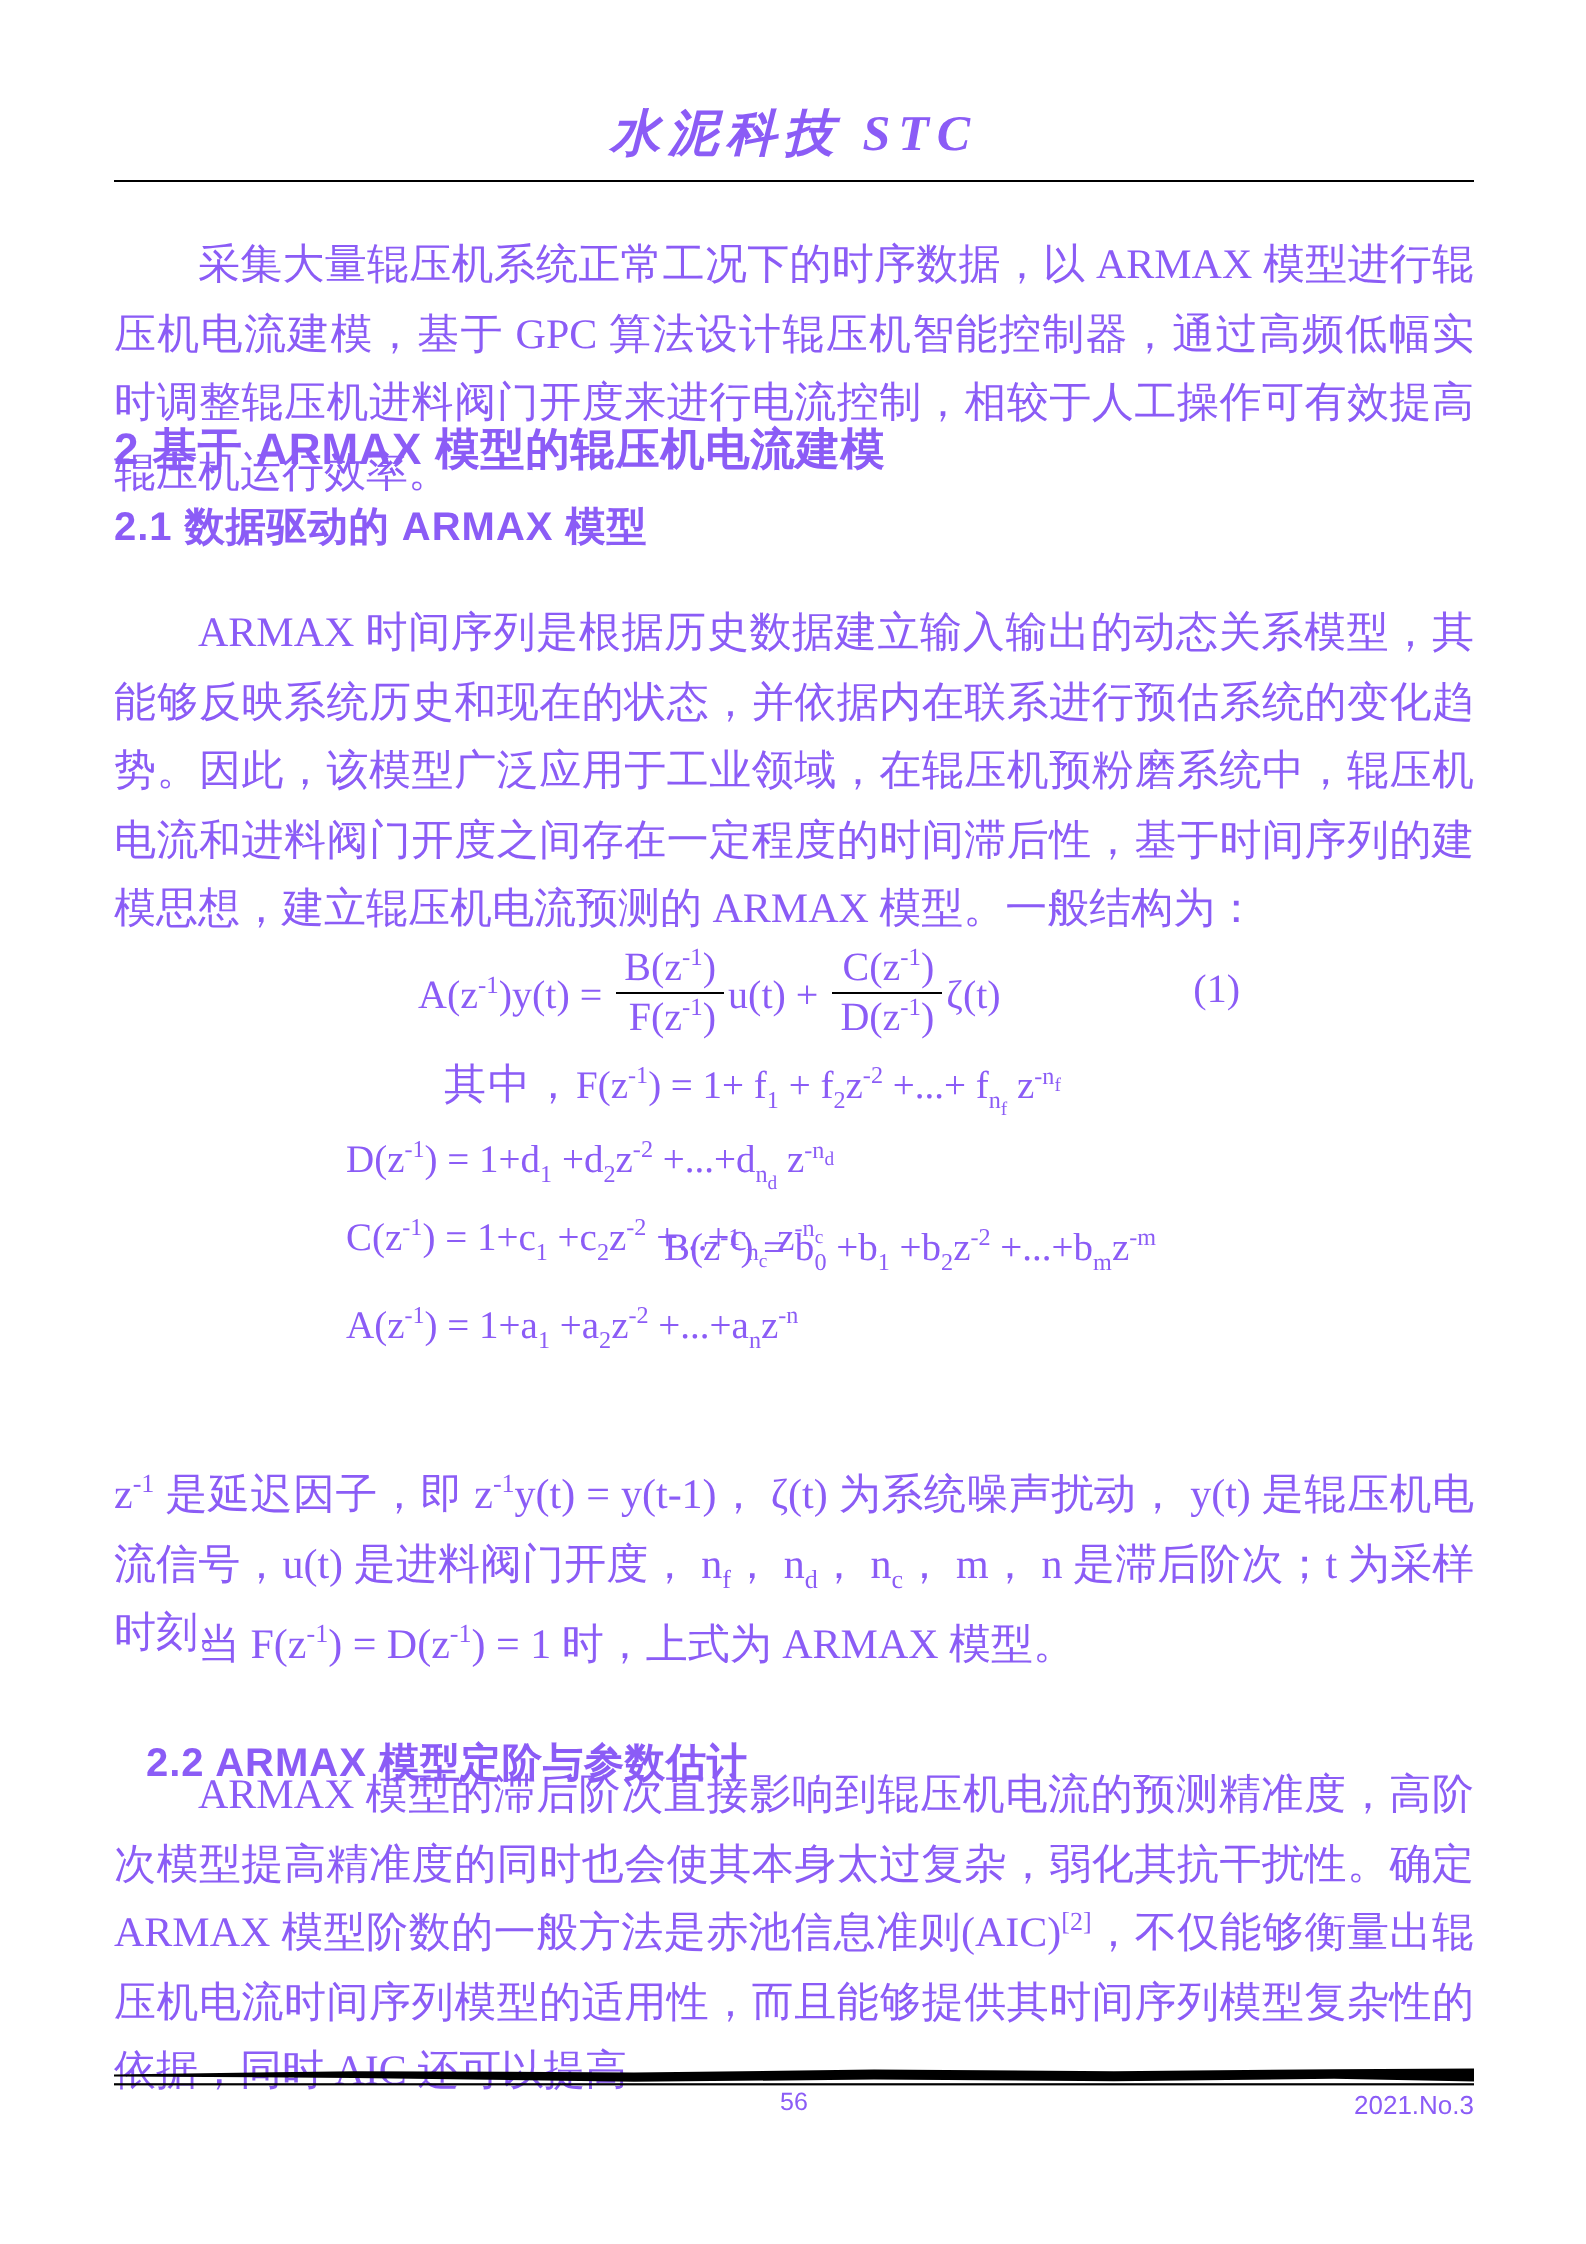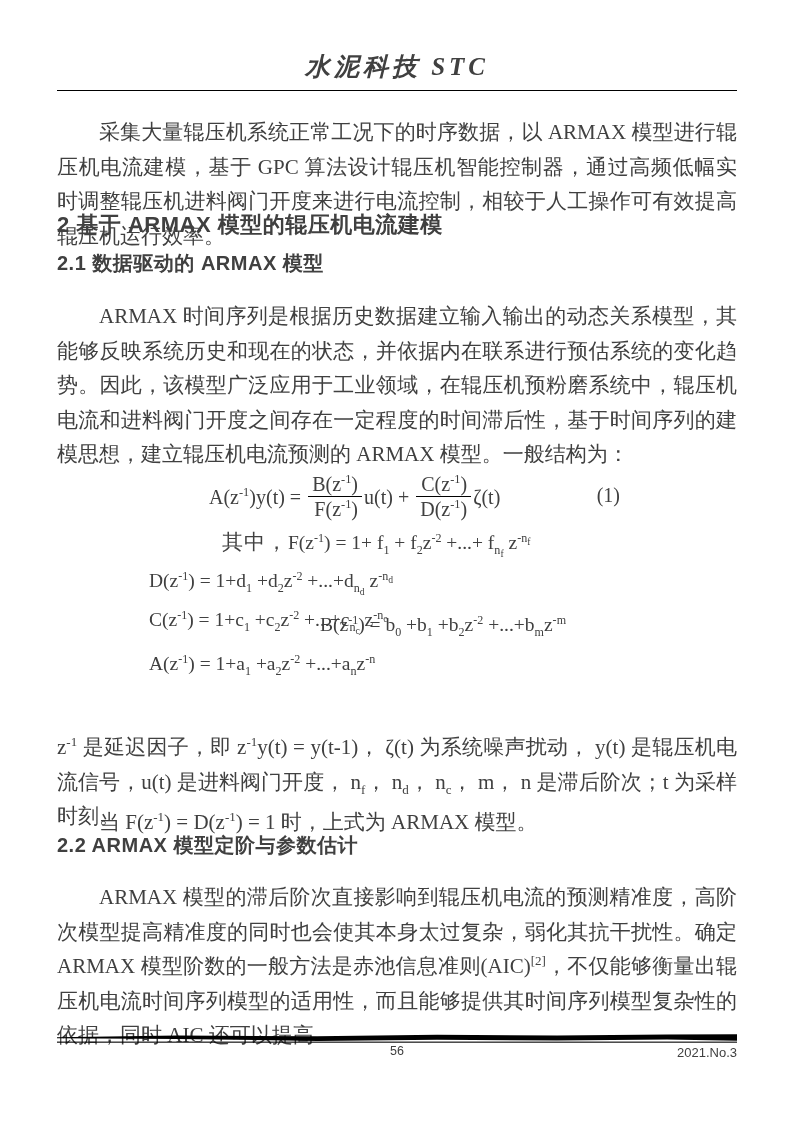--- a/index.html
+++ b/index.html
@@ -2,21 +2,21 @@
 <html><head>
 <meta charset="utf-8">
 <style>
   html,body{margin:0;padding:0;background:#e8e8e8;}
   .page{
     position:relative;
     width:793px;height:1122px;
     margin:0 auto;
     background:#ffffff;
     font-family:"Liberation Serif","DejaVu Serif",serif;
-    color:#404040;
+    color:#8b5cf6;
     overflow:hidden;
   }
   .abs{position:absolute;left:57px;right:56px;}
   .journal-title{
     top:50px;
     text-align:center;
     font-size:25px;
     font-weight:bold;
     font-style:italic;
     letter-spacing:4px;
@@ -29,37 +29,37 @@
     margin-top:13px;
   }
   .indent{text-indent:2em;}
   .h-sec{
     font-family:"Liberation Sans","DejaVu Sans",sans-serif;
     font-weight:bold;
     letter-spacing:0.5px;
   }
   .h2{top:210px;font-size:22px;}
   .h21{top:250px;font-size:20px;}
-  .h22{top:832px;font-size:20px;}
+  .h22{top:868px;font-size:20px;margin-left:16px;}
   .p1{top:102px;}
   .p2{top:286px;}
   .p3{top:717px;}
   .p4{top:792px;}
   .p5{top:867px;}
   .eq-row{top:466px;font-size:20px;}
   .eq-formula{display:inline-block;margin-left:152px;line-height:26px;padding-top:10px;font-family:Liberation Serif, serif;}
   .eq-number{position:absolute;right:117px;top:18px;font-size:20px;}
   .eq-line{font-size:19.5px;line-height:24px;}
   .eq-f{top:530px;}
   .eq-f .fml{margin-left:165px;}
   .eq-d{top:569px;}
   .eq-c{top:608px;}
   .eq-b{top:613px;text-align:center;}
   .eq-a{top:652px;}
-  .eq-d .fml,.eq-c .fml,.eq-b .fml,.eq-a .fml{margin-left:92px;}
+  .eq-d .fml,.eq-c .fml,.eq-b .fml,.eq-a .fml{margin-left:116px;}
   .where-label{font-size:21px;letter-spacing:1px;}
   sup,sub{font-size:0.62em;line-height:0;}
   sub sub,sup sub{font-size:0.8em;}
   .frac{
     display:inline-block;
     vertical-align:middle;
     text-align:right;
     transform:translateY(-3px);
     margin:0 2px;
   }

